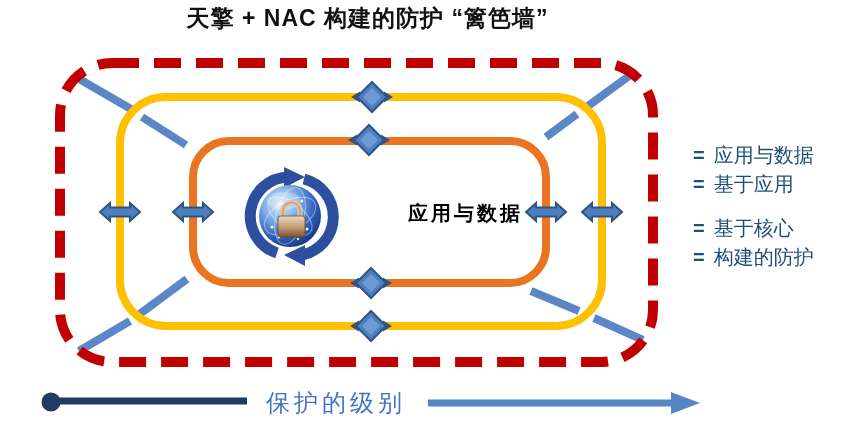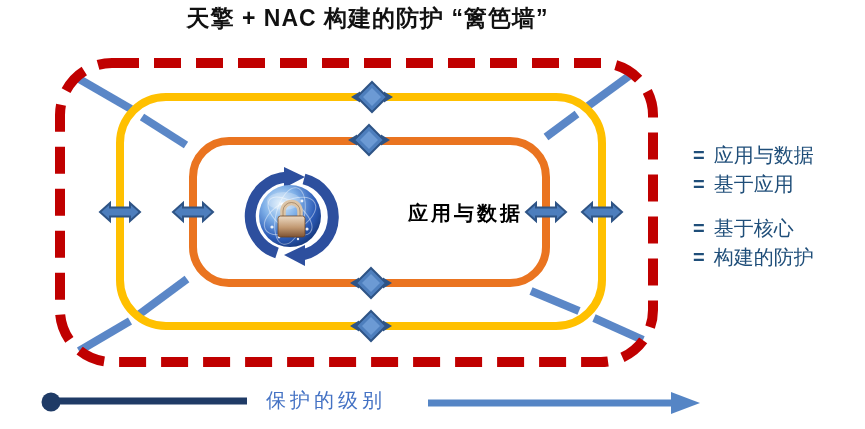--- a/index.html
+++ b/index.html
@@ -11,21 +11,21 @@
          font-size:23px;font-weight:bold;color:#111;letter-spacing:1px;}
 
   .center-label{position:absolute;left:360px;top:200px;font-size:20px;font-weight:bold;
                 color:#000;letter-spacing:3px;white-space:nowrap;margin-left:48px;}
 
   .legend{position:absolute;left:693px;top:141px;color:var(--legend-text);}
   .legend-item{display:flex;align-items:center;font-size:20px;line-height:29px;white-space:nowrap;}
   .legend-item .eq{font-weight:bold;margin-right:9px;color:var(--legend-text);}
   .legend-item.gap{margin-top:15px;}
 
-  .axis-label{position:absolute;left:266px;top:387px;font-size:20px;color:var(--axis-label);
+  .axis-label{position:absolute;left:266px;top:387px;font-size:24px;color:var(--axis-label);
               letter-spacing:4px;white-space:nowrap;}
 
   
   .ring-outer{fill:none;stroke:var(--red);stroke-width:10;stroke-dasharray:27 15;}
   .ring-middle{fill:none;stroke:var(--yellow);stroke-width:8;}
   .ring-inner{fill:none;stroke:var(--orange);stroke-width:8;}
   .connector{stroke:var(--connector-blue);stroke-width:8;stroke-linecap:butt;}
   .marker-body{fill:var(--marker-fill);stroke:var(--marker-stroke);stroke-width:2;}
   .marker-tip{fill:var(--marker-stroke);}
   .marker-inner{fill:var(--marker-inner);}

